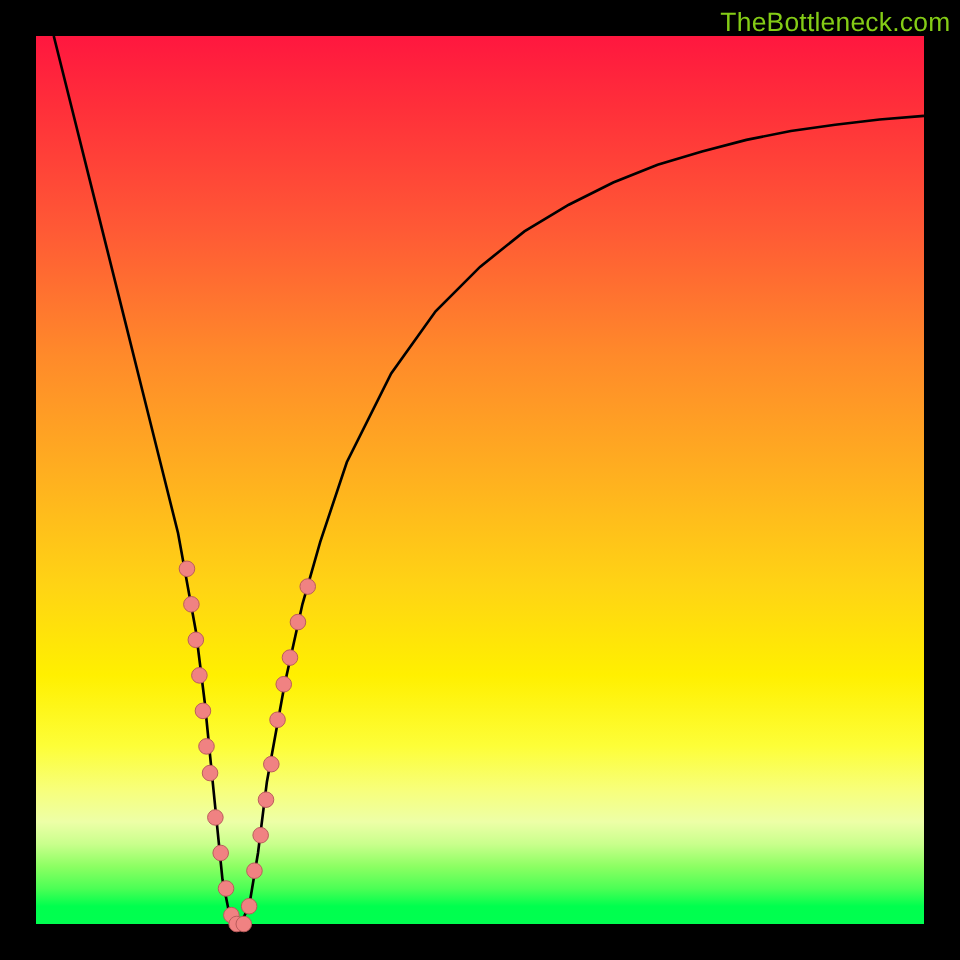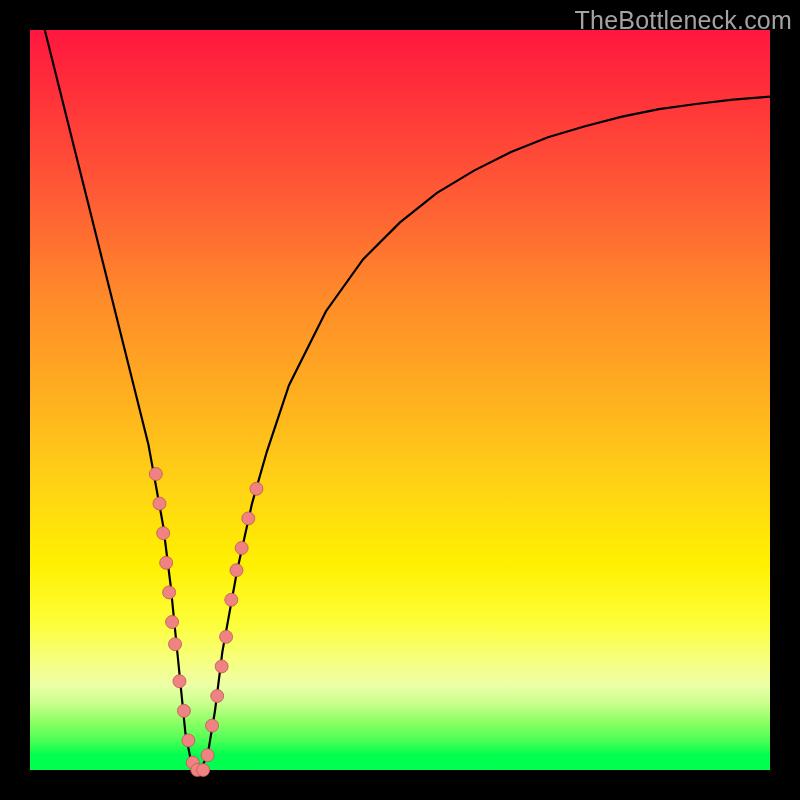--- a/index.html
+++ b/index.html
@@ -48,22 +48,22 @@
     left: 0;
     top: 0;
     width: 740px;
     height: 740px;
     overflow: visible;
   }
   .watermark {
     position: absolute;
     top: 6px;
     right: 8px;
-    color: #a3a3a3;
-    font-size: 25px;
+    color: #84cc16;
+    font-size: 22px;
     font-weight: 400;
     letter-spacing: 0.2px;
     user-select: none;
   }
 </style>
 </head>
 <body>
 
 <div class="stage">
   <div class="plot-area">

